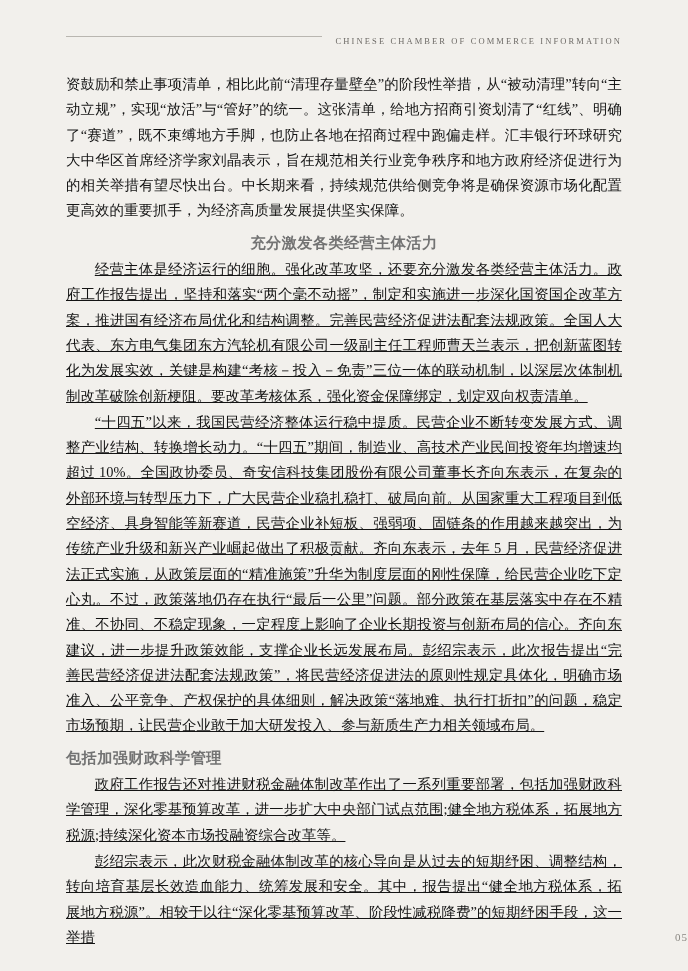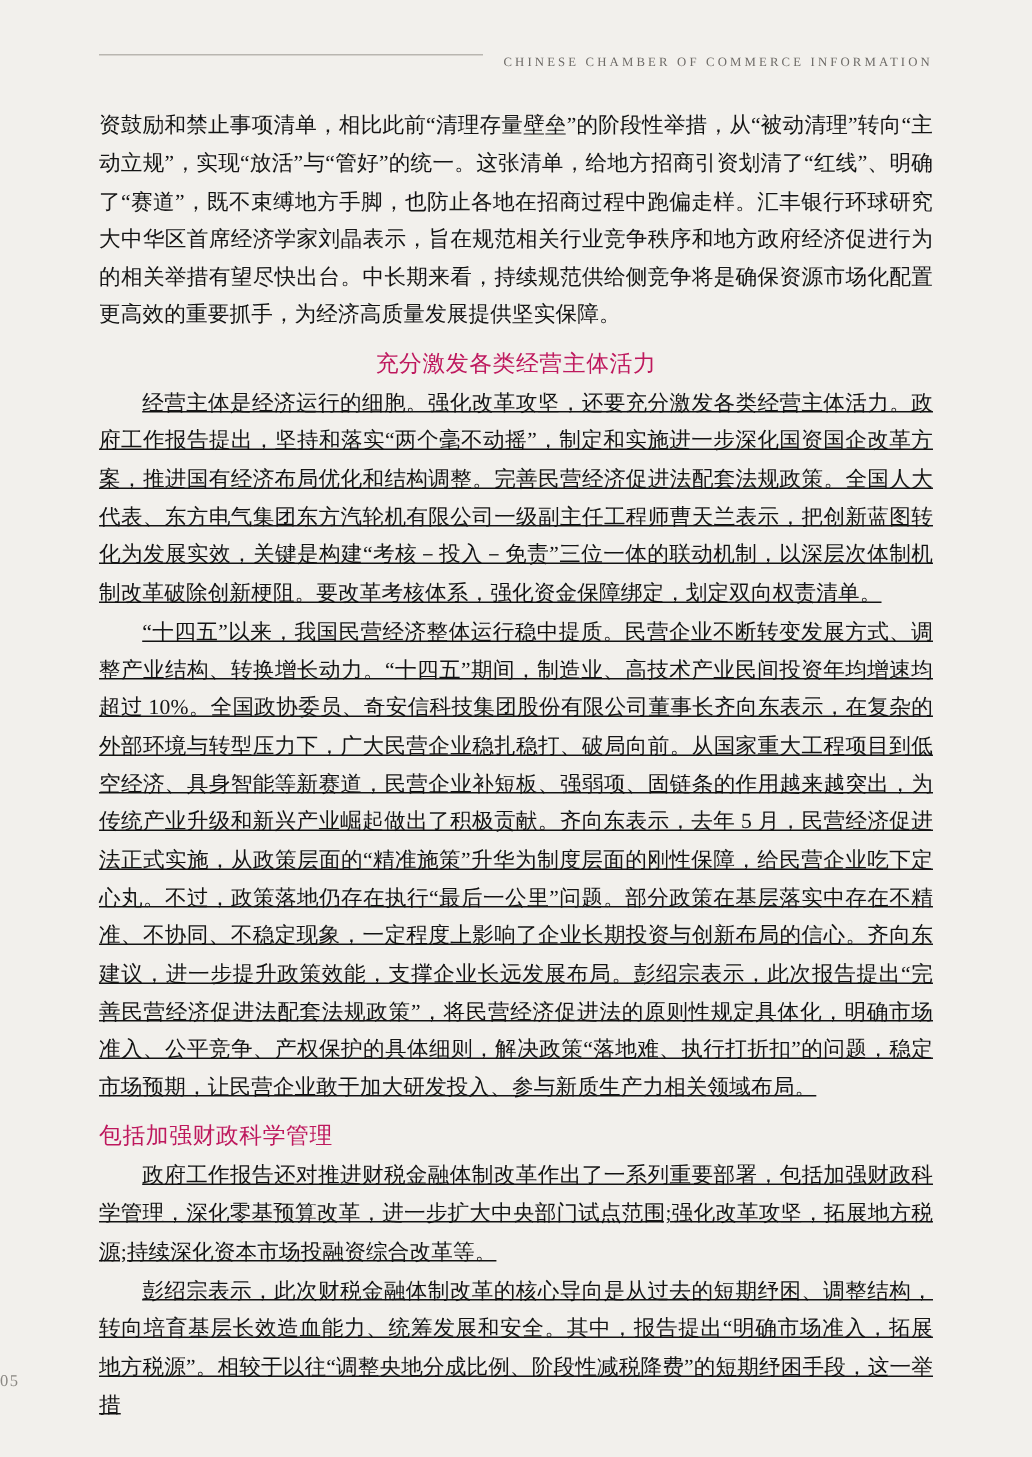--- a/index.html
+++ b/index.html
@@ -63,36 +63,36 @@
     color: #141414;
   }
   p.indent {
     text-indent: 2em;
     text-decoration: underline;
   }
   h2.section-head {
     margin: 6px 0 2px 0;
     font-size: 15.2px;
     line-height: 25.3px;
-    font-weight: normal;
+    font-weight: bold;
     text-align: center;
     letter-spacing: 0.4px;
-    color: #be185d;
+    color: #737373;
   }
   h2.section-head.left {
     text-align: left;
     text-indent: 0;
   }
   
   .footer {
     position: absolute;
-    bottom: 42px;
+    bottom: 26px;
     left: 0;
     width: 100%;
-    text-align: left;
+    text-align: right;
   }
   .page-number {
     font-family: "Liberation Serif", "DejaVu Serif", serif;
     font-size: 11px;
     color: #8a8782;
     letter-spacing: 1px;
   }
 </style>
 </head>
 <body>
@@ -109,23 +109,23 @@
     <p class="para">资鼓励和禁止事项清单，相比此前“清理存量壁垒”的阶段性举措，从“被动清理”转向“主动立规”，实现“放活”与“管好”的统一。这张清单，给地方招商引资划清了“红线”、明确了“赛道”，既不束缚地方手脚，也防止各地在招商过程中跑偏走样。汇丰银行环球研究大中华区首席经济学家刘晶表示，旨在规范相关行业竞争秩序和地方政府经济促进行为的相关举措有望尽快出台。中长期来看，持续规范供给侧竞争将是确保资源市场化配置更高效的重要抓手，为经济高质量发展提供坚实保障。</p>
 
     <h2 class="section-head">充分激发各类经营主体活力</h2>
 
     <p class="para indent">经营主体是经济运行的细胞。强化改革攻坚，还要充分激发各类经营主体活力。政府工作报告提出，坚持和落实“两个毫不动摇”，制定和实施进一步深化国资国企改革方案，推进国有经济布局优化和结构调整。完善民营经济促进法配套法规政策。全国人大代表、东方电气集团东方汽轮机有限公司一级副主任工程师曹天兰表示，把创新蓝图转化为发展实效，关键是构建“考核－投入－免责”三位一体的联动机制，以深层次体制机制改革破除创新梗阻。要改革考核体系，强化资金保障绑定，划定双向权责清单。</p>
 
     <p class="para indent">“十四五”以来，我国民营经济整体运行稳中提质。民营企业不断转变发展方式、调整产业结构、转换增长动力。“十四五”期间，制造业、高技术产业民间投资年均增速均超过 10%。全国政协委员、奇安信科技集团股份有限公司董事长齐向东表示，在复杂的外部环境与转型压力下，广大民营企业稳扎稳打、破局向前。从国家重大工程项目到低空经济、具身智能等新赛道，民营企业补短板、强弱项、固链条的作用越来越突出，为传统产业升级和新兴产业崛起做出了积极贡献。齐向东表示，去年 5 月，民营经济促进法正式实施，从政策层面的“精准施策”升华为制度层面的刚性保障，给民营企业吃下定心丸。不过，政策落地仍存在执行“最后一公里”问题。部分政策在基层落实中存在不精准、不协同、不稳定现象，一定程度上影响了企业长期投资与创新布局的信心。齐向东建议，进一步提升政策效能，支撑企业长远发展布局。彭绍宗表示，此次报告提出“完善民营经济促进法配套法规政策”，将民营经济促进法的原则性规定具体化，明确市场准入、公平竞争、产权保护的具体细则，解决政策“落地难、执行打折扣”的问题，稳定市场预期，让民营企业敢于加大研发投入、参与新质生产力相关领域布局。</p>
 
     <h2 class="section-head left">包括加强财政科学管理</h2>
 
-    <p class="para indent">政府工作报告还对推进财税金融体制改革作出了一系列重要部署，包括加强财政科学管理，深化零基预算改革，进一步扩大中央部门试点范围;强化改革攻坚，拓展地方税源;持续深化资本市场投融资综合改革等。</p>
+    <p class="para indent">政府工作报告还对推进财税金融体制改革作出了一系列重要部署，包括加强财政科学管理，深化零基预算改革，进一步扩大中央部门试点范围;健全地方税体系，拓展地方税源;持续深化资本市场投融资综合改革等。</p>
 
-    <p class="para indent">彭绍宗表示，此次财税金融体制改革的核心导向是从过去的短期纾困、调整结构，转向培育基层长效造血能力、统筹发展和安全。其中，报告提出“明确市场准入，拓展地方税源”。相较于以往“调整央地分成比例、阶段性减税降费”的短期纾困手段，这一举措</p>
+    <p class="para indent">彭绍宗表示，此次财税金融体制改革的核心导向是从过去的短期纾困、调整结构，转向培育基层长效造血能力、统筹发展和安全。其中，报告提出“健全地方税体系，拓展地方税源”。相较于以往“深化零基预算改革、阶段性减税降费”的短期纾困手段，这一举措</p>
 
   </div>
 
   <div class="footer">
     <span class="page-number">05</span>
   </div>
 
 </div>
 
 </body></html>

